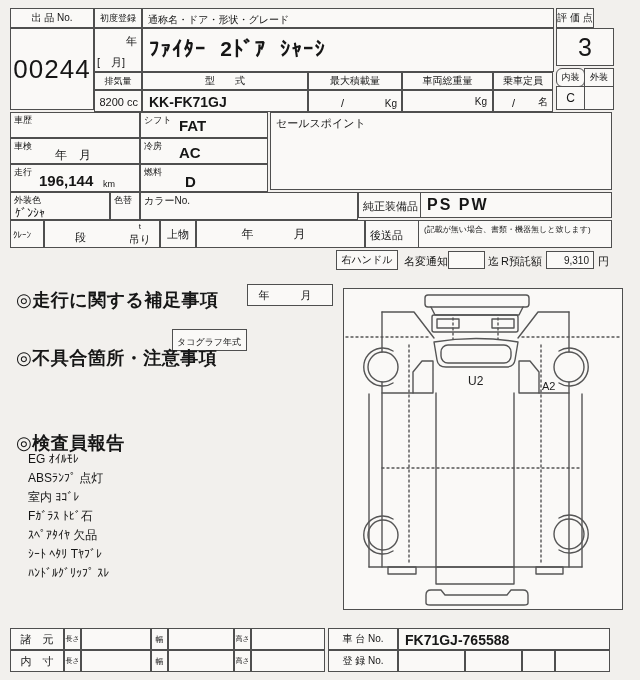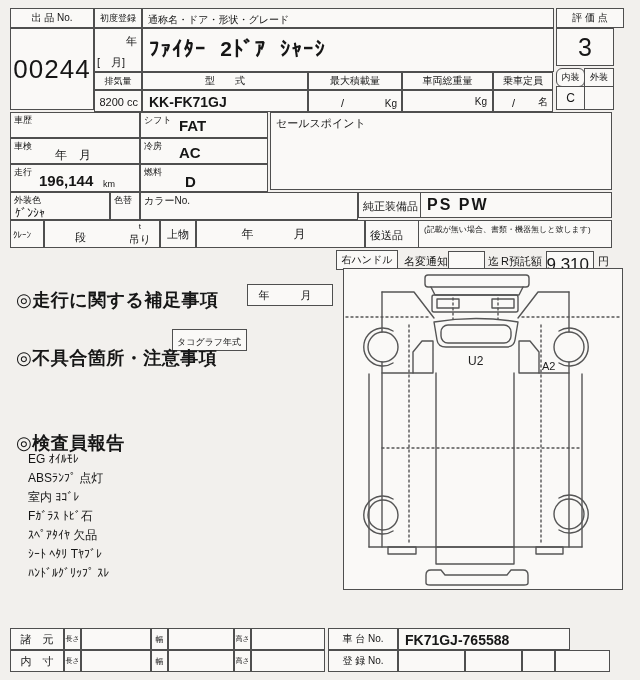--- a/index.html
+++ b/index.html
@@ -59,21 +59,21 @@
 <div class="cell" style="left:402px;top:90px;width:91px;height:22px;">
   <span class="abs" style="right:5px;top:5px;font-size:10px;">Kg</span>
 </div>
 
 <div class="cell ctr" style="left:493px;top:72px;width:60px;height:18px;font-size:10px;">乗車定員</div>
 <div class="cell sp-between" style="left:493px;top:90px;width:60px;height:22px;">
   <span style="font-size:11px;margin-left:12px;">/</span>
   <span style="font-size:10px;">名</span>
 </div>
 
-<div class="cell ctr" style="left:556px;top:8px;width:68px;height:20px;font-size:10px;">評 価 点</div>
+<div class="cell ctr" style="left:556px;top:8px;width:38px;height:20px;font-size:10px;">評 価 点</div>
 <div class="cell ctr" style="left:556px;top:28px;width:58px;height:38px;font-size:25px;">3</div>
 <div class="cell ctr" style="left:556px;top:68px;width:29px;height:19px;font-size:9px;border-radius:6px;">内装</div>
 <div class="cell ctr" style="left:584px;top:68px;width:30px;height:19px;font-size:9px;">外装</div>
 <div class="cell ctr" style="left:556px;top:86px;width:29px;height:24px;font-size:12px;">C</div>
 <div class="cell ctr" style="left:584px;top:86px;width:30px;height:24px;font-size:12px;"></div>
 
 <div class="cell" style="left:10px;top:112px;width:130px;height:26px;">
   <span class="lbl-tl">車歴</span>
 </div>
 <div class="cell" style="left:140px;top:112px;width:128px;height:26px;">
@@ -138,21 +138,21 @@
   <span class="abs" style="left:52px;top:0;height:100%;border-left:1px solid #4f4f4f;"></span>
   <span class="abs" style="left:58px;top:3px;font-size:8px;">(記載が無い場合、書類・機器無しと致します)</span>
 </div>
 
 <div class="cell ctr" style="left:336px;top:250px;width:62px;height:20px;font-size:10px;">右ハンドル</div>
 <span class="abs" style="left:404px;top:254px;font-size:11px;">名変通知</span>
 <div class="cell" style="left:448px;top:251px;width:37px;height:18px;"></div>
 <span class="abs" style="left:488px;top:254px;font-size:11px;">迄</span>
 <span class="abs" style="left:501px;top:254px;font-size:11px;">R預託額</span>
 <div class="cell" style="left:546px;top:251px;width:48px;height:18px;">
-  <span class="abs" style="right:4px;top:3px;font-size:17px;padding-left:7px;">9,310</span>
+  <span class="abs" style="right:4px;top:3px;font-size:10px;padding-left:7px;">9,310</span>
 </div>
 <span class="abs" style="left:598px;top:254px;font-size:11px;">円</span>
 
 <div class="titleline" style="left:16px;top:288px;">◎走行に関する補足事項</div>
 
 <div class="cell" style="left:172px;top:284px;width:75px;height:22px;margin-top:45px;">
   <span class="abs" style="left:4px;top:6px;font-size:9px;">タコグラフ年式</span>
 </div>
 <div class="cell ctr" style="left:247px;top:284px;width:86px;height:22px;">
   <span class="t" style="font-size:11px;letter-spacing:10px;">年　月</span>
@@ -164,21 +164,21 @@
 <div class="abs" style="left:28px;top:450px;width:250px;">
     <div class="insp-item">EG ｵｲﾙﾓﾚ</div>
     <div class="insp-item">ABSﾗﾝﾌﾟ 点灯</div>
     <div class="insp-item">室内 ﾖｺﾞﾚ</div>
     <div class="insp-item">Fｶﾞﾗｽ ﾄﾋﾞ石</div>
     <div class="insp-item">ｽﾍﾟｱﾀｲﾔ 欠品</div>
     <div class="insp-item">ｼｰﾄ ﾍﾀﾘ Tﾔﾌﾞﾚ</div>
     <div class="insp-item">ﾊﾝﾄﾞﾙｸﾞﾘｯﾌﾟ ｽﾚ</div>
   </div>
 
-<div class="cell" style="left:343px;top:268px;width:280px;height:322px;">
+<div class="cell" style="left:343px;top:288px;width:280px;height:322px;">
   <svg width="278" height="320" viewBox="0 0 278 320">
     <g stroke="#555" fill="none" stroke-width="1.4" stroke-linejoin="round" stroke-linecap="round">
 
       <rect x="81" y="6" width="104" height="12" rx="3"></rect>
       <path d="M87,18 L91,26 H175 L179,18"></path>
 
       <rect x="88" y="26" width="86" height="17" rx="2"></rect>
       <rect x="93" y="30" width="22" height="9"></rect>
       <rect x="148" y="30" width="22" height="9"></rect>
 
@@ -243,20 +243,20 @@
 
 <div class="cell ctr" style="left:10px;top:650px;width:54px;height:22px;font-size:11px;">内　寸</div>
 <div class="cell ctr" style="left:64px;top:650px;width:17px;height:22px;font-size:7px;">長さ</div>
 <div class="cell" style="left:81px;top:650px;width:70px;height:22px;"></div>
 <div class="cell ctr" style="left:151px;top:650px;width:17px;height:22px;font-size:8px;">幅</div>
 <div class="cell" style="left:168px;top:650px;width:66px;height:22px;"></div>
 <div class="cell ctr" style="left:234px;top:650px;width:17px;height:22px;font-size:7px;">高さ</div>
 <div class="cell" style="left:251px;top:650px;width:74px;height:22px;"></div>
 
 <div class="cell ctr" style="left:328px;top:628px;width:70px;height:22px;font-size:10px;">車 台 No.</div>
-<div class="cell" style="left:398px;top:628px;width:172px;height:22px;">
+<div class="cell" style="left:398px;top:628px;width:212px;height:22px;">
   <span class="abs" style="left:6px;top:3px;font-size:14px;font-weight:bold;">FK71GJ-765588</span>
 </div>
 <div class="cell ctr" style="left:328px;top:650px;width:70px;height:22px;font-size:10px;">登 録 No.</div>
 <div class="cell" style="left:398px;top:650px;width:67px;height:22px;"></div>
 <div class="cell" style="left:465px;top:650px;width:57px;height:22px;"></div>
 <div class="cell" style="left:522px;top:650px;width:33px;height:22px;"></div>
 <div class="cell" style="left:555px;top:650px;width:55px;height:22px;"></div>
 
 </body></html>

